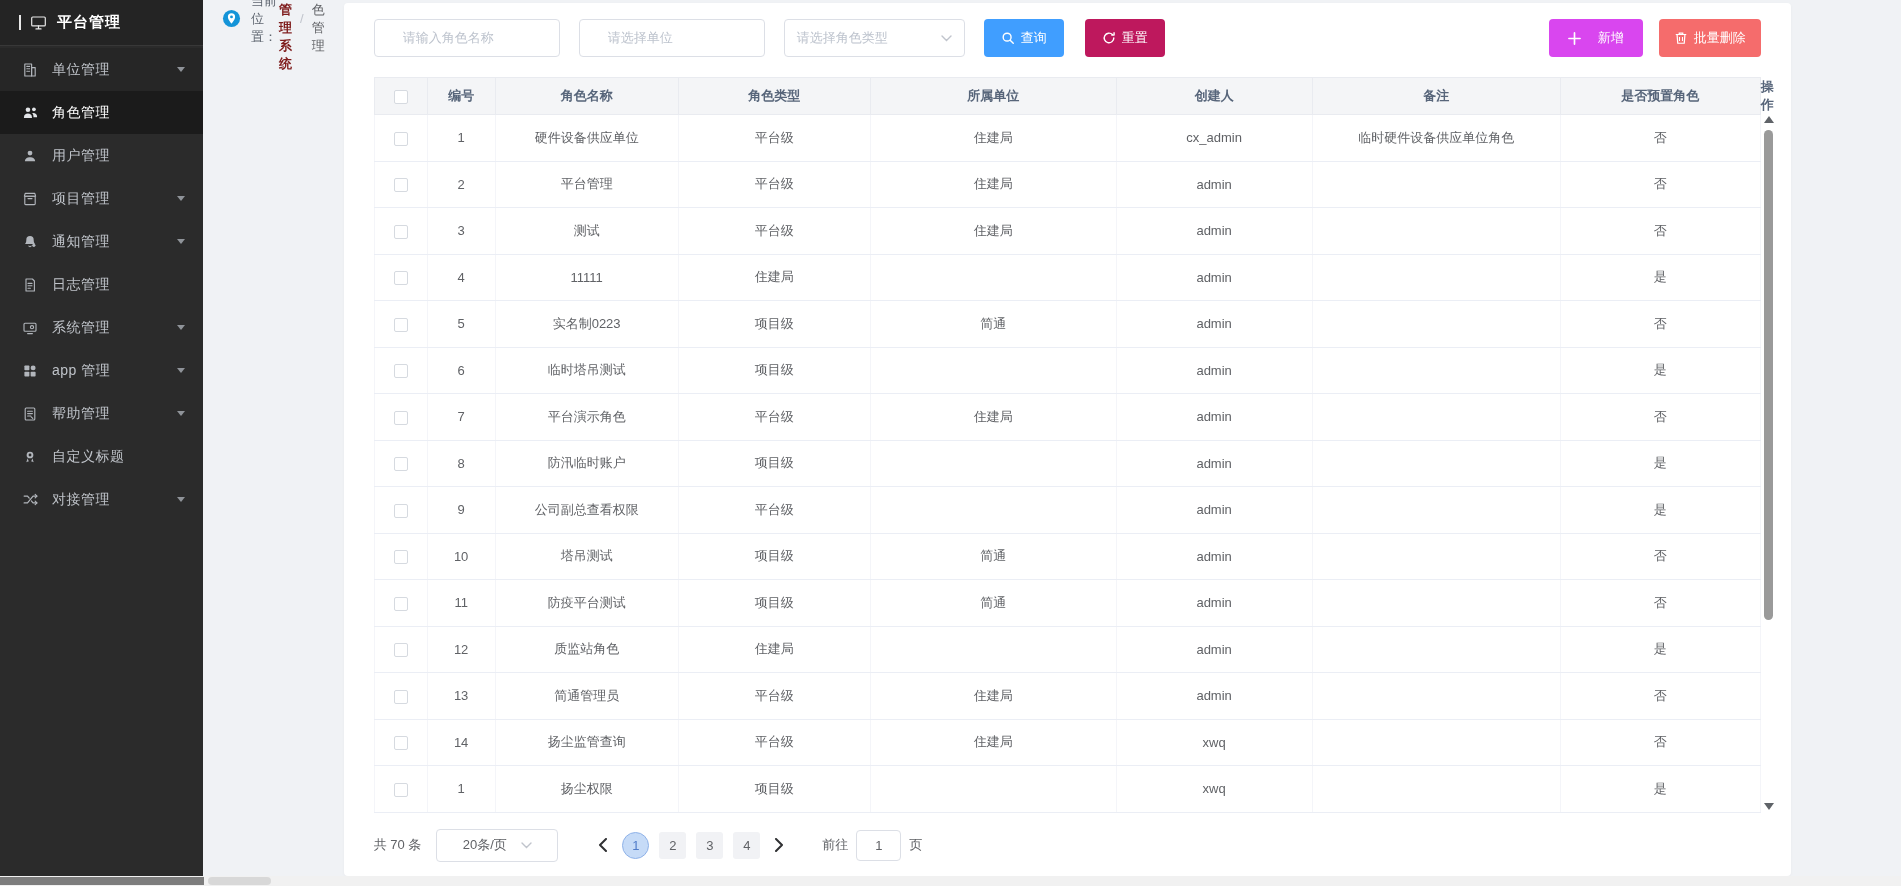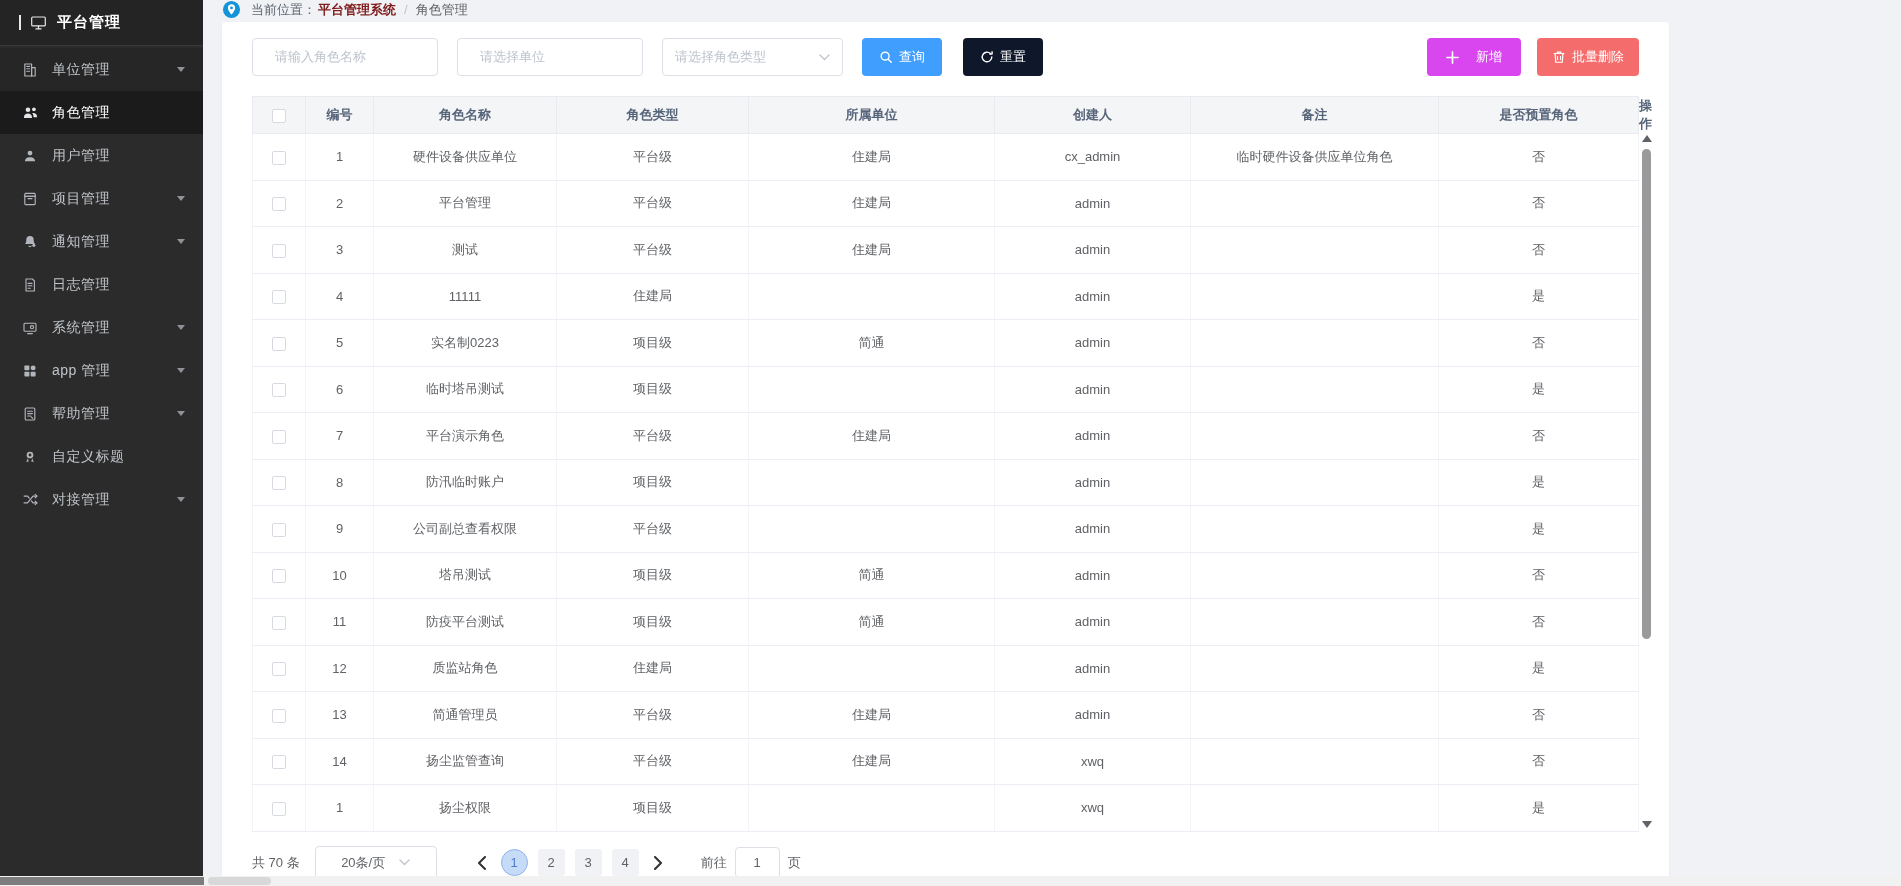--- a/index.html
+++ b/index.html
@@ -17,38 +17,38 @@
   .menu { padding-top:2px; }
   .menu-item { height:43px; display:flex; align-items:center; padding:0 18px 0 21px; font-size:14px; color:#bfc3c9; cursor:pointer; }
   .menu-item:nth-child(1) { background:#262626; }
   .menu-item.active { background:#1b1b1b; color:#ffffff; }
   .mi-icon { width:18px; height:18px; display:flex; align-items:center; justify-content:center; margin-right:13px; color:#b2b6bc; }
   .menu-item.active .mi-icon { color:#e3e5e8; }
   .mi-label { flex:0 0 auto; letter-spacing:0.5px; }
   .mi-caret { margin-left:auto; width:0; height:0; border-left:4px solid transparent; border-right:4px solid transparent; border-top:5px solid #8f9399; }
 
   
-  .main { flex:1; display:flex; flex-direction:column; }
+  .main { flex:1; display:flex; flex-direction:row; }
   .breadcrumb-bar { height:37px; display:flex; align-items:center; padding-left:19px; font-size:13px; color:#5f6670; }
   .pin-icon { display:flex; margin-right:10px; }
   .bc-root { font-weight:bold; color:#7f1d1d; margin-left:2px; }
   .bc-sep { margin:0 8px; color:#c0c4cc; }
   .bc-current { color:#606266; }
 
   .card { flex:1; background:#ffffff; margin:3px 17px 0 19px; border-radius:4px; padding:16px 30px 0 30px; position:relative; box-shadow:0 1px 3px rgba(0,0,0,0.04); display:flex; flex-direction:column; }
 
   
   .filter-row { display:flex; align-items:center; }
-  .text-input { width:186px; height:38px; border:1px solid #dcdfe6; border-radius:4px; padding:0 22px; font-size:13px; color:#606266; outline:none; font-family:Liberation Serif, serif; background:#fff; }
+  .text-input { width:186px; height:38px; border:1px solid #dcdfe6; border-radius:4px; padding:0 28px; font-size:13px; color:#606266; outline:none; font-family:Liberation Serif, serif; background:#fff; }
   .text-input::placeholder { color:#bdc3cd; }
   .text-input + .text-input, .select-box { margin-left:19px; }
   .select-box { width:181px; height:38px; border:1px solid #dcdfe6; border-radius:4px; padding:0 12px; display:flex; align-items:center; justify-content:space-between; font-size:13px; color:#bdc3cd; cursor:pointer; background:#fff; }
   .btn { height:38px; border:none; border-radius:4px; font-size:13px; color:#fff; display:inline-flex; align-items:center; gap:6px; padding:0 17px; cursor:pointer; font-family:inherit; }
   .btn-search { background:#409eff; margin-left:19px; }
-  .btn-reset  { background:#0f172a; margin-left:21px; }
+  .btn-reset  { background:#be185d; margin-left:21px; }
   .filter-spacer { flex:1; }
   .btn-add { background:#d946ef; padding:0 19px;gap:17px; }
   .btn-batch-delete { background:#f56c6c; margin-left:16px; padding:0 15px; }
 
   
   .table-wrap { margin-top:20px; position:relative; flex:1; }
   table { width:100%; border-collapse:collapse; table-layout:fixed; }
   thead th { height:33px; background:#f4f5f7; border:1px solid #e9ebf0; border-left:none; font-size:13px; font-weight:bold; color:#57657a; text-align:center; }
   thead th:first-child { border-left:1px solid #e9ebf0; }
   tbody td { height:46.5px; text-align:center; font-size:13px; color:#606266; border-bottom:1px solid #ebeef5; border-right:1px solid #f4f5f9; background:#fff; overflow:hidden; white-space:nowrap; }

